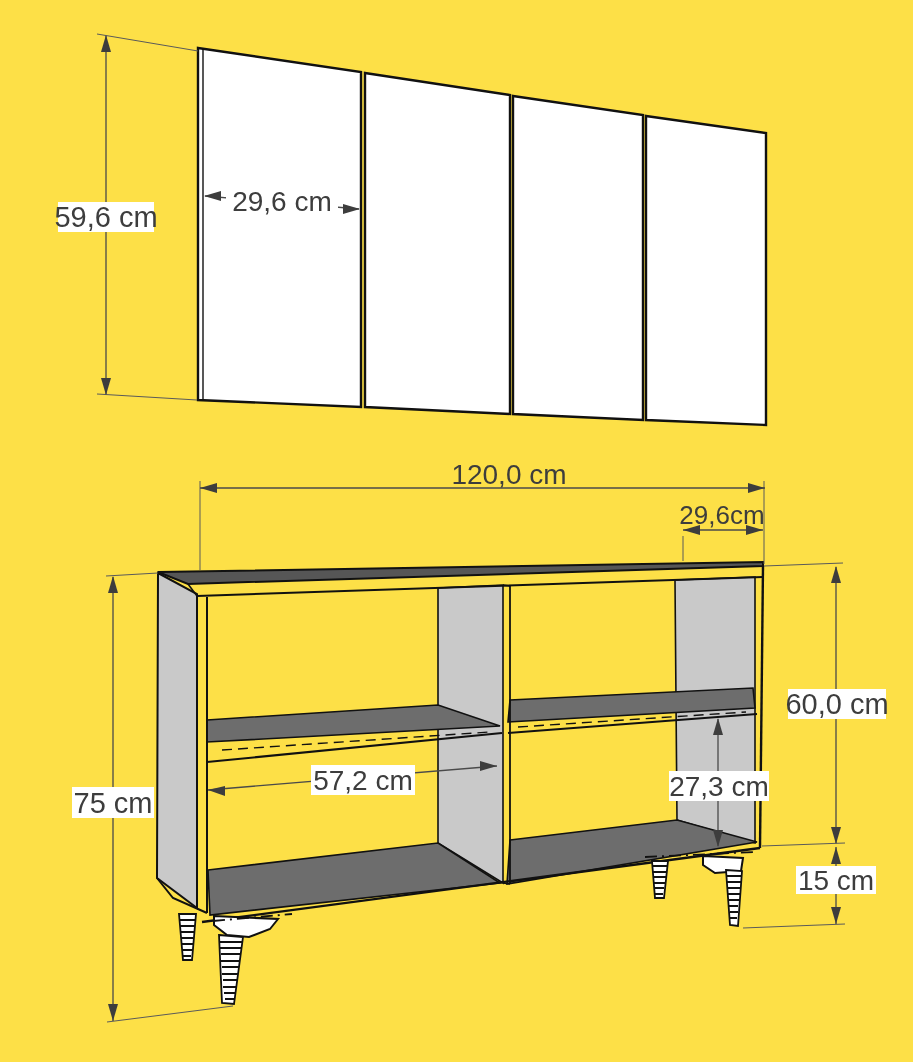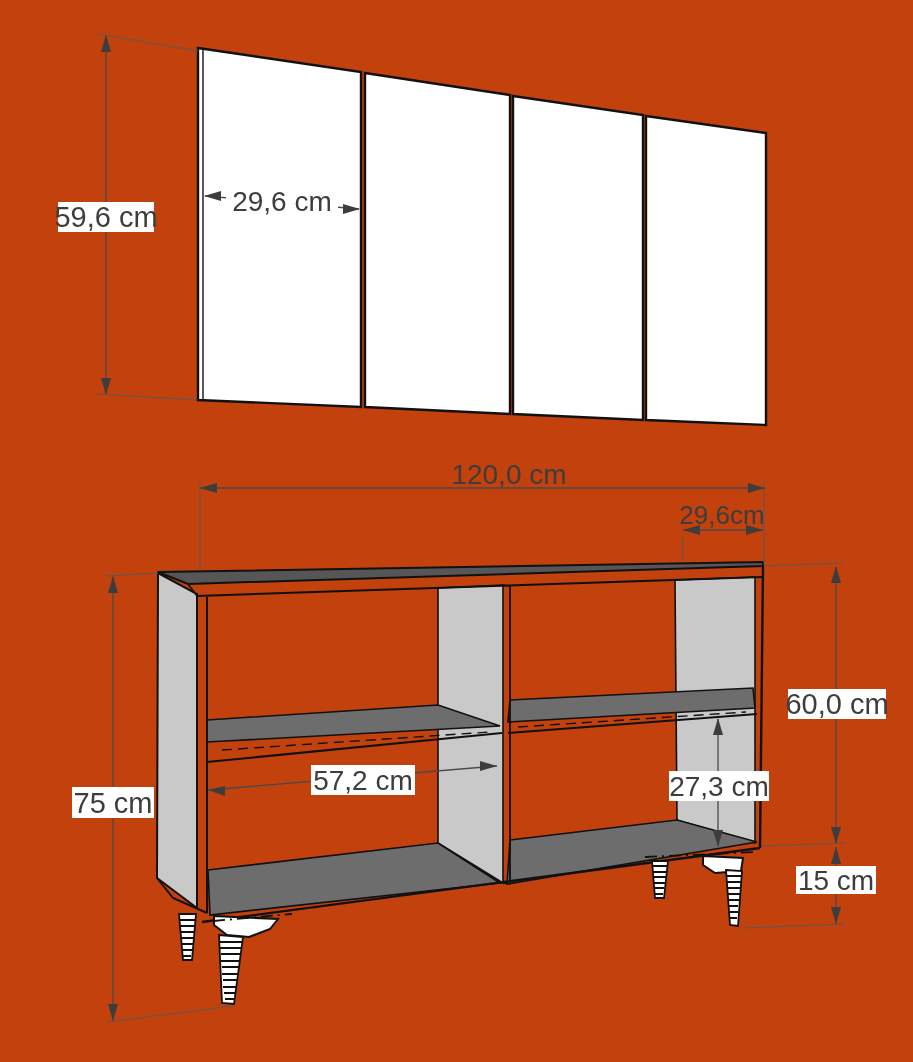--- a/index.html
+++ b/index.html
@@ -1,16 +1,16 @@
 <!DOCTYPE html>
 <html><head>
 <meta charset="utf-8">
 <style>
   html,body{margin:0;padding:0;background:#ffffff;}
-  .stage{position:relative;width:913px;height:1062px;background:#c2410c;overflow:hidden;
+  .stage{position:relative;width:913px;height:1062px;background:#fde047;overflow:hidden;
          font-family:"Liberation Sans", sans-serif;}
   svg{position:absolute;left:0;top:0;}
   .dim-text{fill:#3d3d3d;font-family:"Liberation Sans", sans-serif;}
   .dim-line{stroke:#4a4a4a;stroke-width:1.3;fill:none;}
   .ext-line{stroke:#5a5a5a;stroke-width:1;fill:none;}
   .arrow{fill:#3d3d3d;stroke:none;}
   .edge{stroke:#111111;fill:none;}
   .mask{fill:#ffffff;}
 </style>
 </head>

